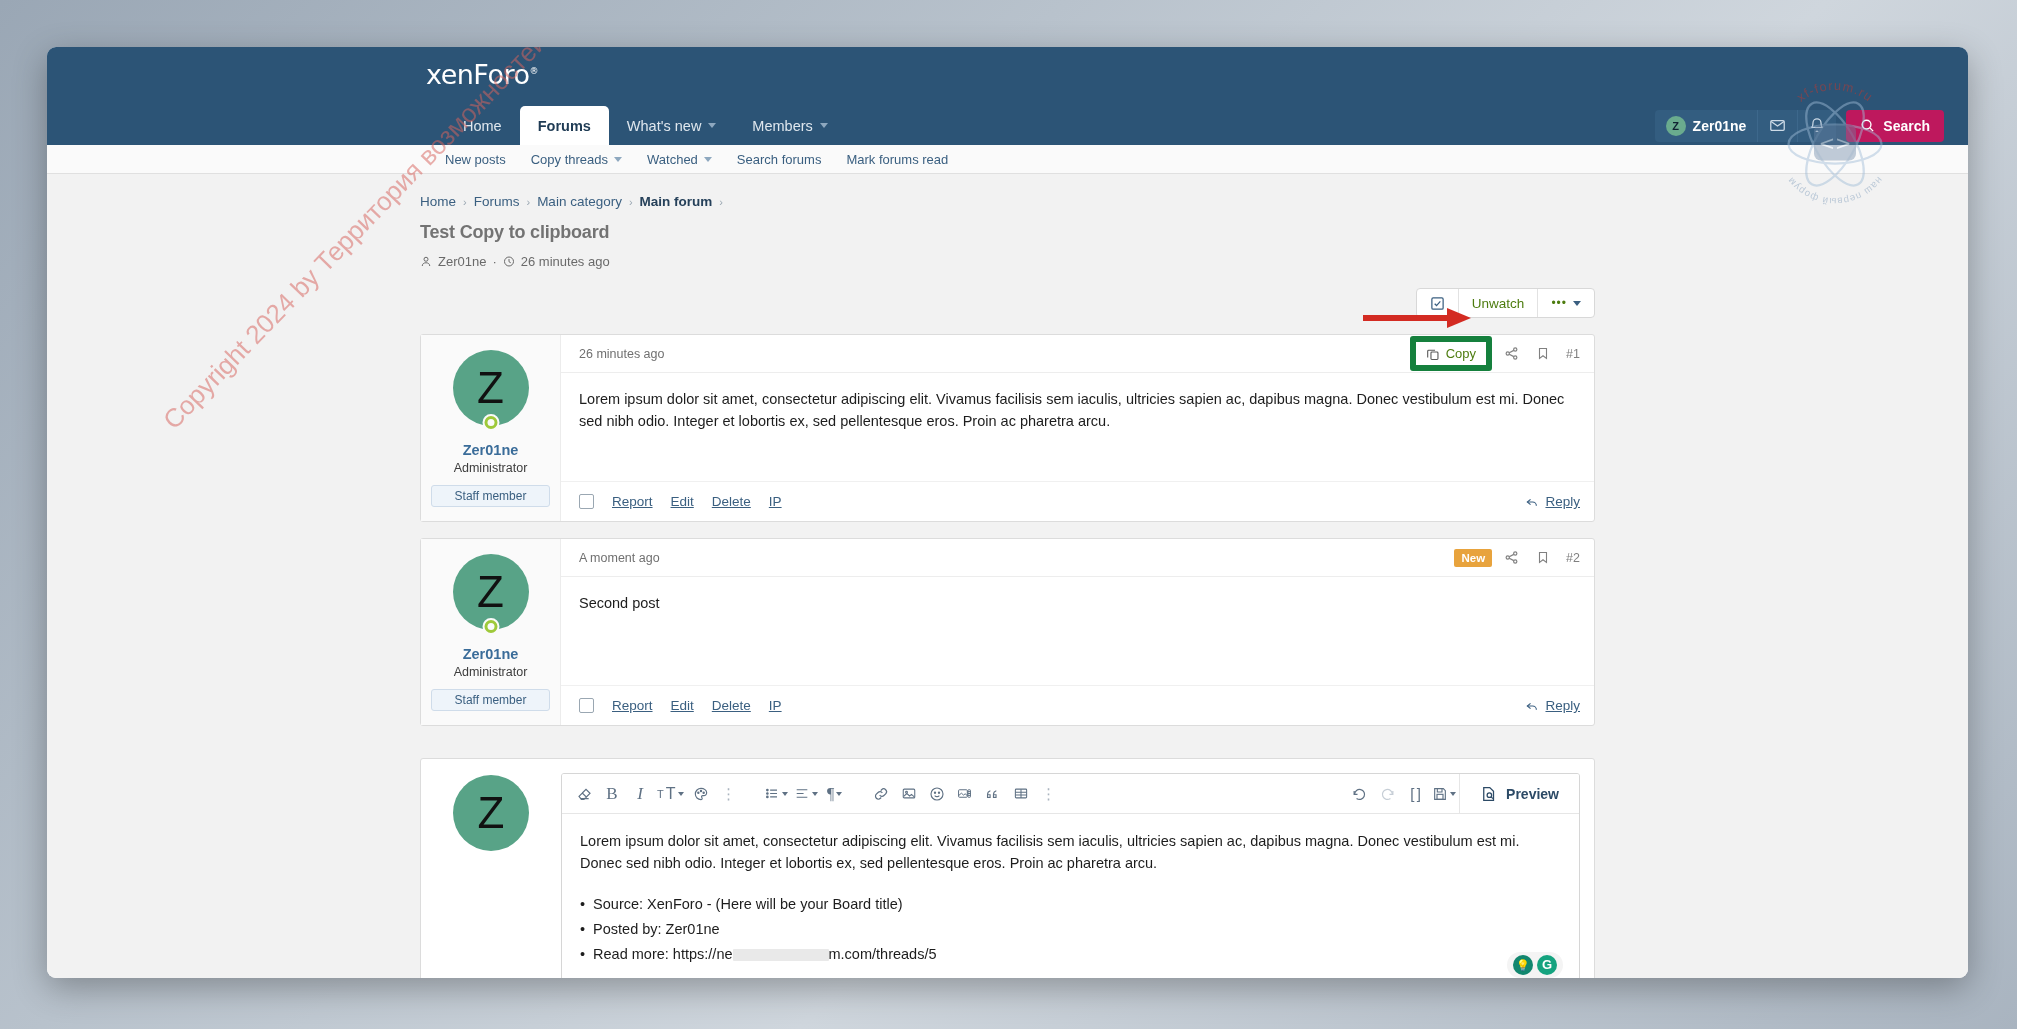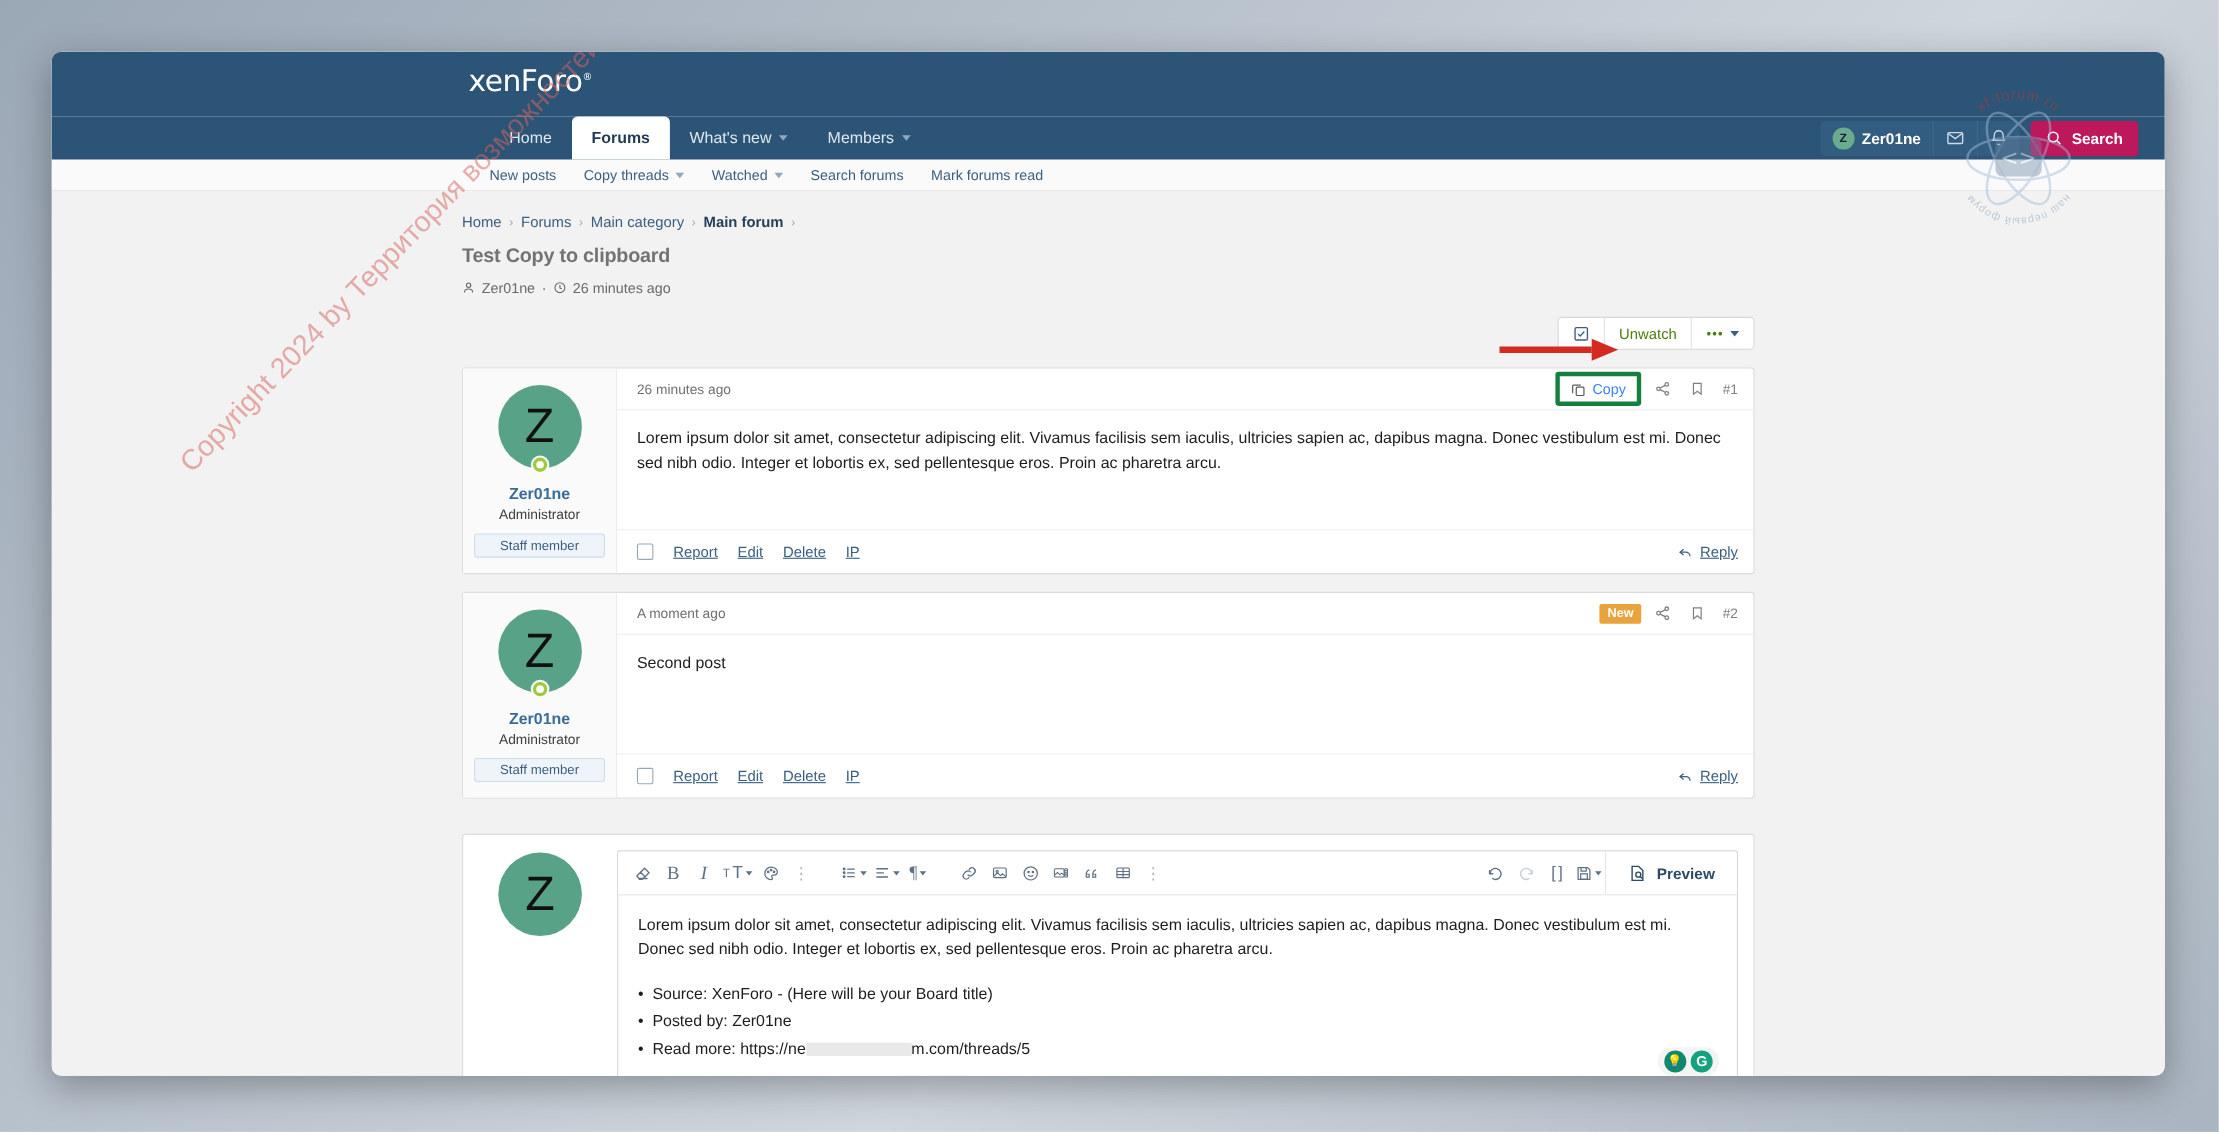--- a/index.html
+++ b/index.html
@@ -112,22 +112,22 @@
 
   .post-main { flex: 1; display: flex; flex-direction: column; min-width: 0; }
   .post-head {
     display: flex; align-items: center; height: 38px;
     border-bottom: 1px solid #ededed; padding: 0 14px 0 18px;
     font-size: 12.5px; color: #707070;
   }
   .post-head .right { margin-left: auto; display: flex; align-items: center; gap: 6px; }
   .copy-btn {
     display: flex; align-items: center; gap: 6px;
-    border: 4px solid #15803d; border-radius: 3px; background: #fff;
-    padding: 4px 10px; color: #3b82f6; font-size: 13px; cursor: pointer;
+    border: 6px solid #15803d; border-radius: 3px; background: #fff;
+    padding: 4px 10px; color: #4d7c0f; font-size: 13px; cursor: pointer;
   }
   .hd-icon { width: 26px; height: 24px; display: flex; align-items: center; justify-content: center; color: #808080; cursor: pointer; }
   .hash { color: #808080; font-size: 12.5px; padding-left: 4px; }
   .badge-new { background: #e8a33d; color: #fff; font-size: 11.5px; font-weight: bold; border-radius: 2px; padding: 3px 7px; }
 
   .post-body { padding: 16px 18px 10px; font-size: 14.5px; line-height: 1.5; color: #1d1d1d; flex: 1; }
   .post-foot {
     display: flex; align-items: center; height: 40px;
     padding: 0 14px 0 18px; border-top: 1px solid #f0f0f0;
     font-size: 13.5px; color: #3a5f80; gap: 18px; text-decoration: underline;

